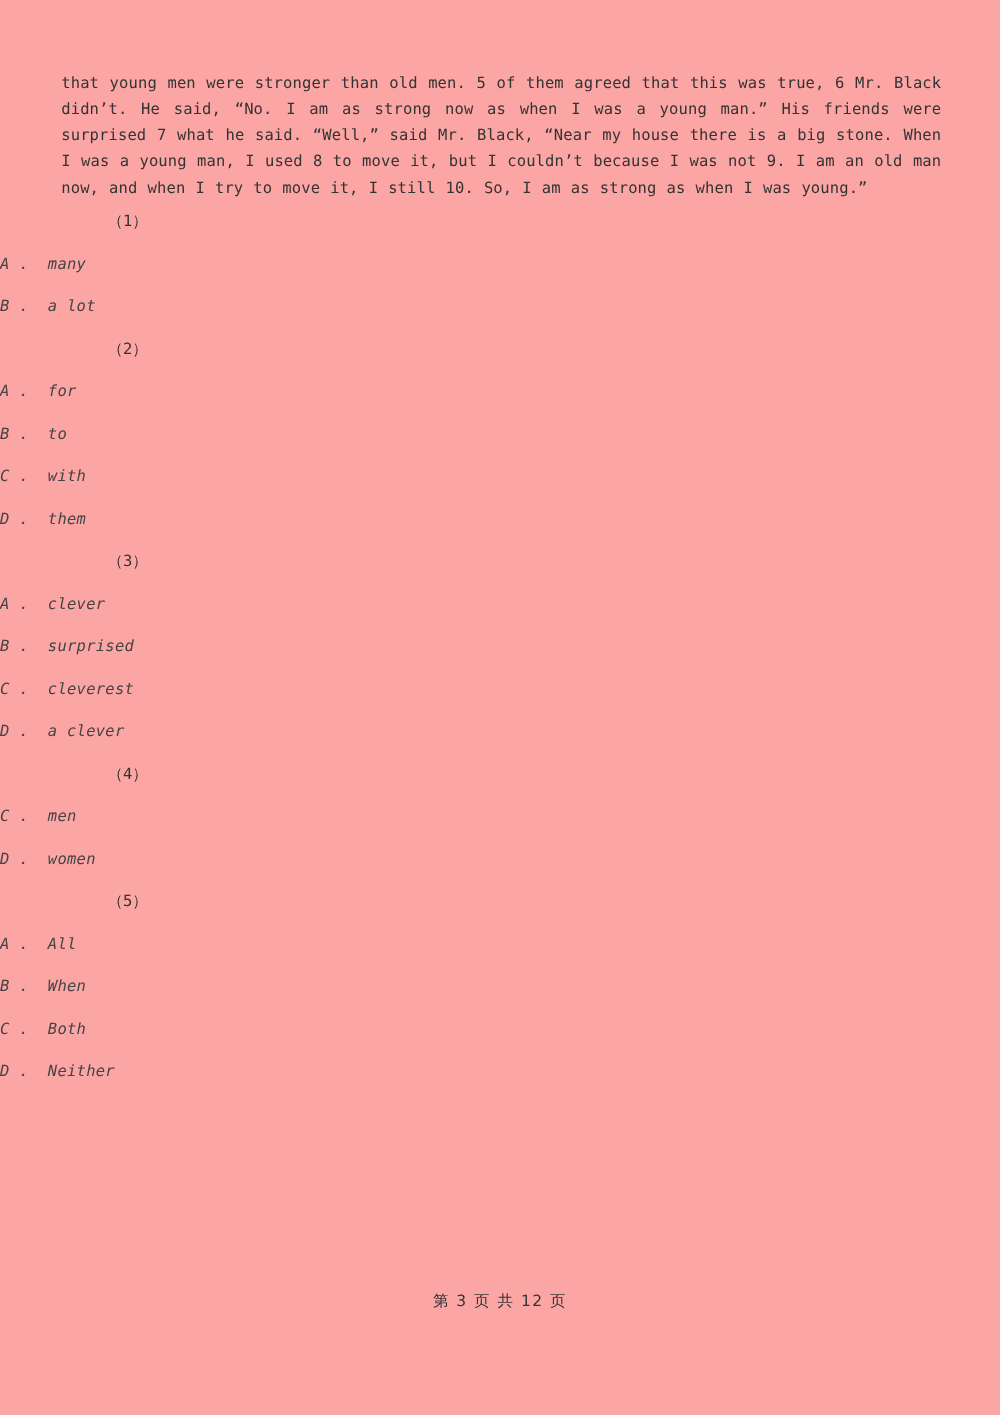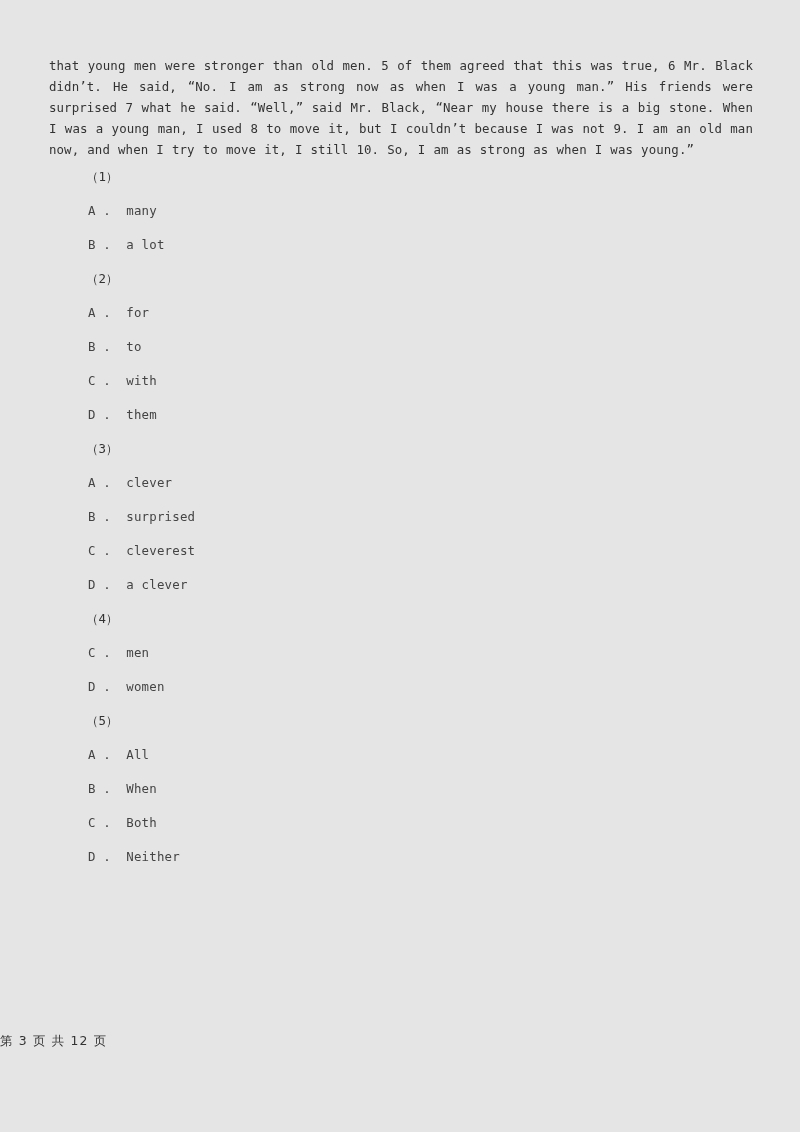--- a/index.html
+++ b/index.html
@@ -16,21 +16,21 @@
     color: #2a2a2a;
     -webkit-font-smoothing: antialiased;
   }
 
   .page {
     position: absolute;
     left: 0;
     top: 0;
     width: 800px;
     height: 1132px;
-    background: #e5e5e5;
+    background: #fca5a5;
     overflow: hidden;
   }
 
   
   .passage {
     position: absolute;
     left: 49px;
     top: 44px;
     width: 704px;
     font-size: 12.4px;
@@ -57,35 +57,35 @@
     height: 34px;
     line-height: 20px;
     padding-left: 86px;
     font-size: 12.4px;
     color: #333333;
     box-sizing: border-box;
   }
   .opt {
     height: 34px;
     line-height: 20px;
-    padding-left: 88px;
     font-size: 12.4px;
     color: #444444;
     letter-spacing: 0.2px;
     box-sizing: border-box;
     white-space: pre;
+    font-style: italic;
   }
 
   
   .footer {
     position: absolute;
     left: 0;
     top: 1033px;
     width: 800px;
-    text-align: left;
+    text-align: center;
     font-size: 12.4px;
     color: #333333;
     letter-spacing: 1.2px;
     font-family: "DejaVu Sans", "Liberation Sans", sans-serif;
   }
 </style>
 </head>
 <body>
 
 <div class="page">

